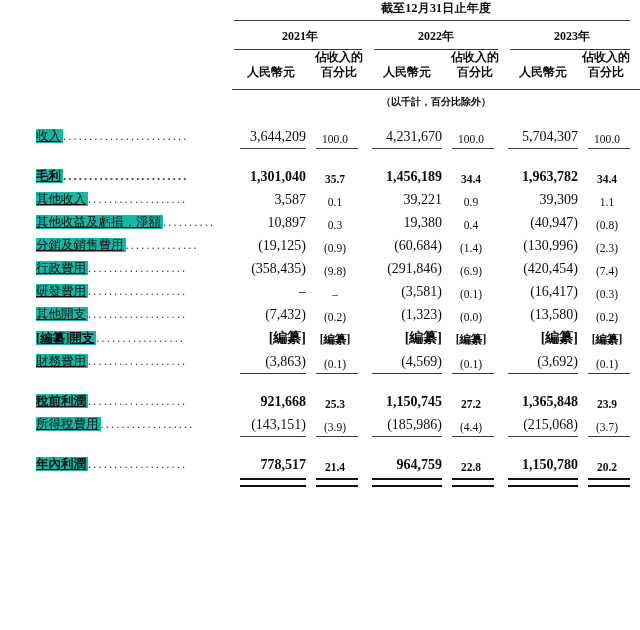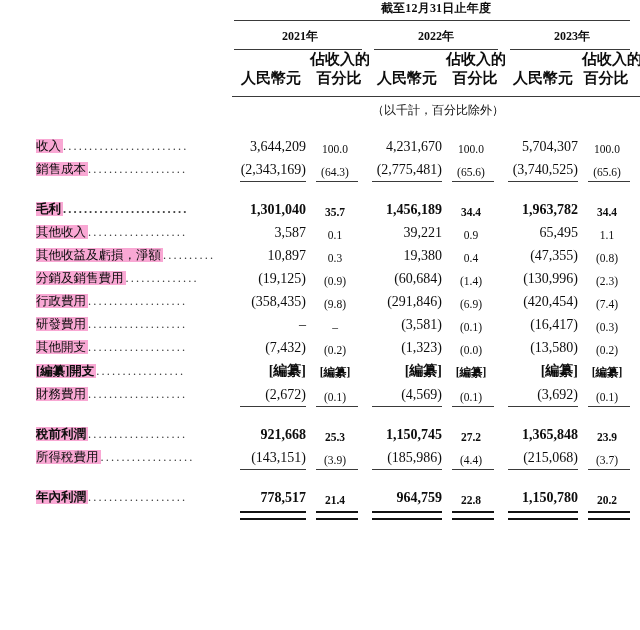--- a/index.html
+++ b/index.html
@@ -37,44 +37,44 @@
   .rule-full{height:1px;background:#3a3a3a;font-size:0;line-height:0;}
   .hdr-year{
     text-align:center;
     font-size:12px;
     font-weight:bold;
     padding:7px 0 4px 0;
     white-space:nowrap;
   }
   .hdr-sub{
     text-align:center;
-    font-size:15px;
+    font-size:12px;
     font-weight:bold;
     line-height:1.28;
     white-space:nowrap;
     padding-bottom:8px;
   }
   .ul-cell{border-bottom:1px solid #3a3a3a;}
   .hdr-note{
-    text-align:right;
-    font-size:12px;
-    font-weight:normal;
+    text-align:center;
+    font-size:10px;
+    font-weight:bold;
     padding-top:5px;
     white-space:nowrap;
   }
 
   
   .rowlabel{
     font-size:12.5px;
     white-space:nowrap;
     padding:3px 8px 3px 36px;
     position:relative;
     overflow:hidden;
   }
-  .rowlabel .txt{position:relative;z-index:2;background:#f9a8d4;padding-right:2px;}
+  .rowlabel .txt{position:relative;z-index:2;background:#14b8a6;padding-right:2px;text-decoration:underline;}
   .rowlabel .lead{
     position:relative;z-index:1;
     letter-spacing:2.1px;
     color:#3f3f3f;
     font-size:12.5px;
   }
   .num{
     text-align:right;
     font-size:14px;
     padding:3px 4px 3px 2px;
@@ -204,29 +204,20 @@
       <tr>
         <td class="rowlabel"><span class="txt">收入</span><span class="lead">........................</span></td>
         <td class="num">3,644,209</td>
         <td class="pct">100.0</td>
         <td class="num">4,231,670</td>
         <td class="pct">100.0</td>
         <td class="num">5,704,307</td>
         <td class="pct">100.0</td>
       </tr>
 
-      <tr>
-        <td class="rowlabel"><span class="txt">銷售成本</span><span class="lead">...................</span></td>
-        <td class="num">(2,343,169)</td>
-        <td class="pct">(64.3)</td>
-        <td class="num">(2,775,481)</td>
-        <td class="pct">(65.6)</td>
-        <td class="num">(3,740,525)</td>
-        <td class="pct">(65.6)</td>
-      </tr>
 
       <tr class="rule-row">
         <td class="pad"></td>
         <td class="pad" style="padding:0 4px 0 8px;">
             <div class="rule-full"></div>
           </td>
         <td class="pad" style="padding:0 10px 0 6px;">
             <div class="rule-full"></div>
           </td>
         <td class="pad" style="padding:0 4px 0 4px;">
@@ -255,31 +246,31 @@
         <td class="num">1,963,782</td>
         <td class="pct">34.4</td>
       </tr>
 
       <tr>
         <td class="rowlabel"><span class="txt">其他收入</span><span class="lead">...................</span></td>
         <td class="num">3,587</td>
         <td class="pct">0.1</td>
         <td class="num">39,221</td>
         <td class="pct">0.9</td>
-        <td class="num">65,495</td>
+        <td class="num">39,309</td>
         <td class="pct">1.1</td>
       </tr>
 
       <tr>
         <td class="rowlabel"><span class="txt">其他收益及虧損，淨額</span><span class="lead">..........</span></td>
         <td class="num">10,897</td>
         <td class="pct">0.3</td>
         <td class="num">19,380</td>
         <td class="pct">0.4</td>
-        <td class="num">(47,355)</td>
+        <td class="num">(40,947)</td>
         <td class="pct">(0.8)</td>
       </tr>
 
       <tr>
         <td class="rowlabel"><span class="txt">分銷及銷售費用</span><span class="lead">..............</span></td>
         <td class="num">(19,125)</td>
         <td class="pct">(0.9)</td>
         <td class="num">(60,684)</td>
         <td class="pct">(1.4)</td>
         <td class="num">(130,996)</td>
@@ -321,21 +312,21 @@
         <td class="num">[編纂]</td>
         <td class="pct">[編纂]</td>
         <td class="num">[編纂]</td>
         <td class="pct">[編纂]</td>
         <td class="num">[編纂]</td>
         <td class="pct">[編纂]</td>
       </tr>
 
       <tr>
         <td class="rowlabel"><span class="txt">財務費用</span><span class="lead">...................</span></td>
-        <td class="num">(2,672)</td>
+        <td class="num">(3,863)</td>
         <td class="pct">(0.1)</td>
         <td class="num">(4,569)</td>
         <td class="pct">(0.1)</td>
         <td class="num">(3,692)</td>
         <td class="pct">(0.1)</td>
       </tr>
 
       <tr class="rule-row">
         <td class="pad"></td>
         <td class="pad" style="padding:0 4px 0 8px;">

